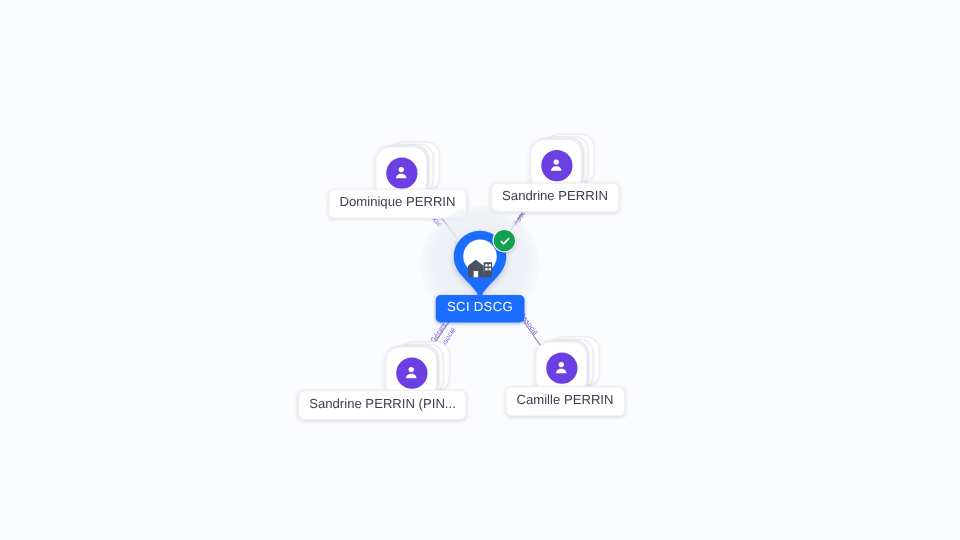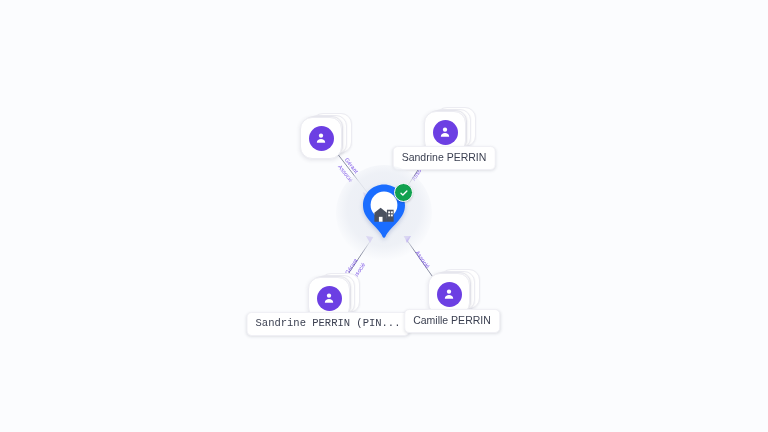--- a/index.html
+++ b/index.html
@@ -193,20 +193,21 @@
     <div class="stack-card s1"></div>
     <div class="stack-card front">
       <div class="avatar-circle">
         <svg width="14" height="14" viewBox="0 0 24 24" fill="#ffffff">
           <circle cx="12" cy="8" r="3.7"></circle>
           <path d="M4.8 20c0-4 3.3-6.3 7.2-6.3s7.2 2.3 7.2 6.3z"></path>
         </svg>
       </div>
     </div>
   </div>
+  <div class="person-label" style="left:318px; top:151px;">Dominique PERRIN</div>
 
   <div class="person-node" style="left:444px; top:131px;">
     <div class="stack-card s3"></div>
     <div class="stack-card s2"></div>
     <div class="stack-card s1"></div>
     <div class="stack-card front">
       <div class="avatar-circle">
         <svg width="14" height="14" viewBox="0 0 24 24" fill="#ffffff">
           <circle cx="12" cy="8" r="3.7"></circle>
           <path d="M4.8 20c0-4 3.3-6.3 7.2-6.3s7.2 2.3 7.2 6.3z"></path>
@@ -222,21 +223,21 @@
     <div class="stack-card s1"></div>
     <div class="stack-card front">
       <div class="avatar-circle">
         <svg width="14" height="14" viewBox="0 0 24 24" fill="#ffffff">
           <circle cx="12" cy="8" r="3.7"></circle>
           <path d="M4.8 20c0-4 3.3-6.3 7.2-6.3s7.2 2.3 7.2 6.3z"></path>
         </svg>
       </div>
     </div>
   </div>
-  <div class="person-label" style="left:328px; top:312px;font-family:Liberation Mono, monospace;">Sandrine PERRIN (PIN...</div>
+  <div class="person-label" style="left:306px; top:312px;">Sandrine PERRIN (PIN...</div>
 
   <div class="person-node" style="left:448px; top:293px;">
     <div class="stack-card s3"></div>
     <div class="stack-card s2"></div>
     <div class="stack-card s1"></div>
     <div class="stack-card front">
       <div class="avatar-circle">
         <svg width="14" height="14" viewBox="0 0 24 24" fill="#ffffff">
           <circle cx="12" cy="8" r="3.7"></circle>
           <path d="M4.8 20c0-4 3.3-6.3 7.2-6.3s7.2 2.3 7.2 6.3z"></path>
@@ -265,14 +266,15 @@
         <path d="M6.4 20.6v-5.4h4v5.4z" fill="#ffffff"></path>
       </svg>
       <div class="verified-badge">
         <svg width="10" height="10" viewBox="0 0 16 16">
           <path d="M3.2 8.3l3 3 6.4-6.6" stroke="#ffffff" stroke-width="2.1" fill="none" stroke-linecap="round" stroke-linejoin="round"></path>
         </svg>
       </div>
     </div>
   </div>
 
+  <div class="company-label" style="left:384px; top:236px;">SCI DSCG</div>
 
 </div>
 
 </body></html>

